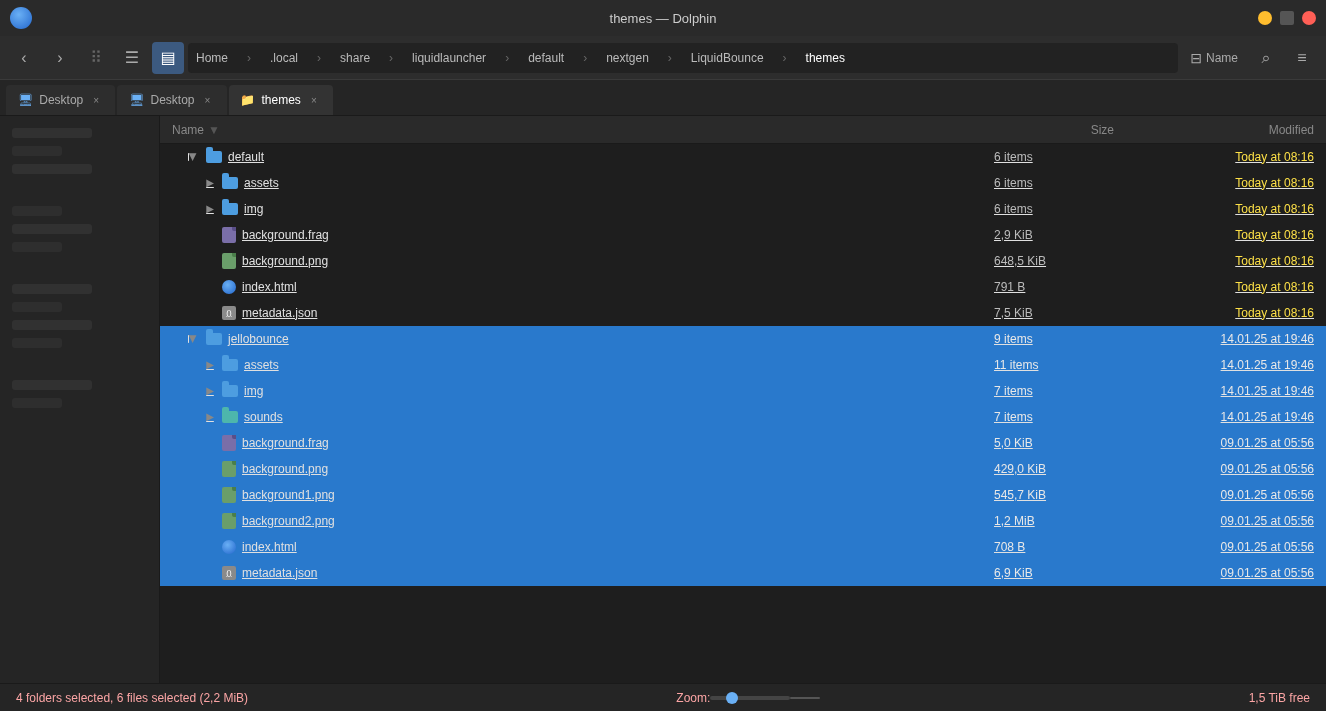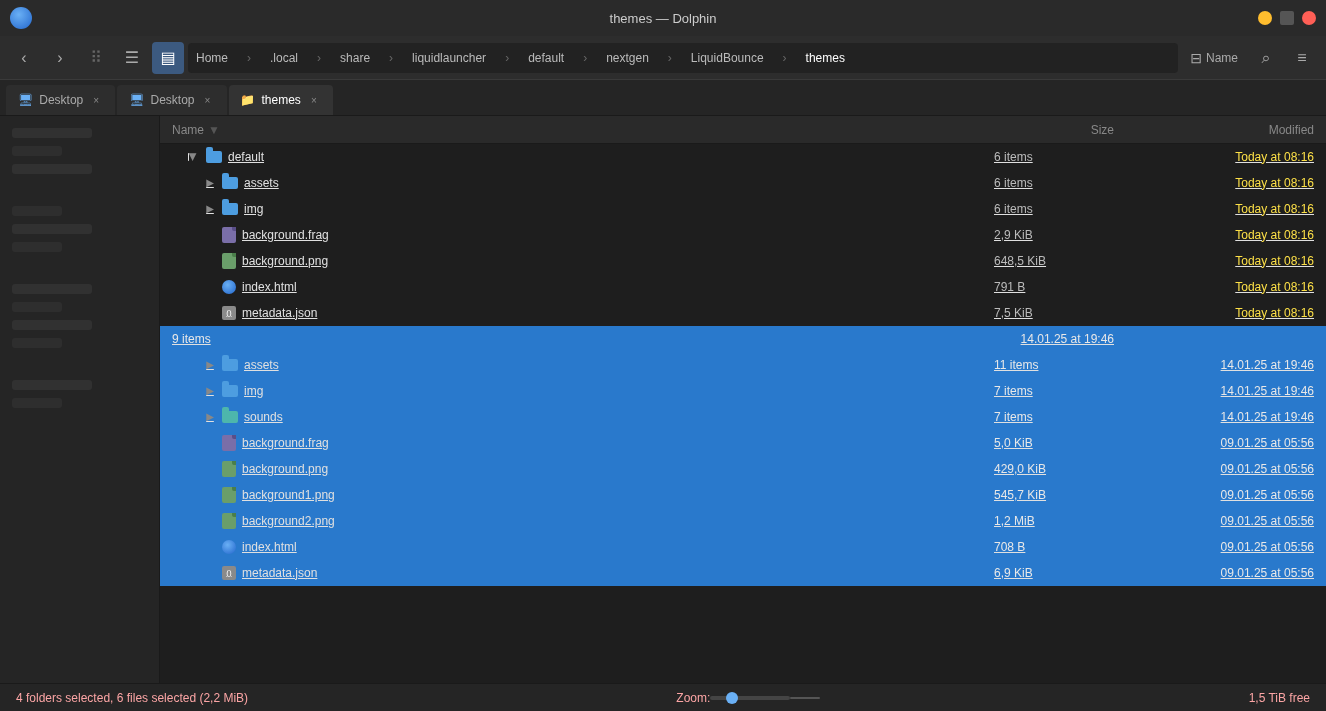--- a/index.html
+++ b/index.html
@@ -602,20 +602,25 @@
         <div class="file-name file-name-indent-2">
           <span class="expand-arrow" style="visibility:hidden;">▶</span>
           <span class="icon-json">()</span>
           <span>metadata.json</span>
         </div>
         <div class="file-size">7,5 KiB</div>
         <div class="file-modified">Today at 08:16</div>
       </div>
 
       <div class="file-row selected">
+        <div class="file-name file-name-indent-1">
+          <span class="expand-arrow open">▶</span>
+          <span class="icon-folder blue"></span>
+          <span>jellobounce</span>
+        </div>
         <div class="file-size">9 items</div>
         <div class="file-modified">14.01.25 at 19:46</div>
       </div>
 
       <div class="file-row selected">
         <div class="file-name file-name-indent-2">
           <span class="expand-arrow">▶</span>
           <span class="icon-folder blue"></span>
           <span>assets</span>
         </div>

